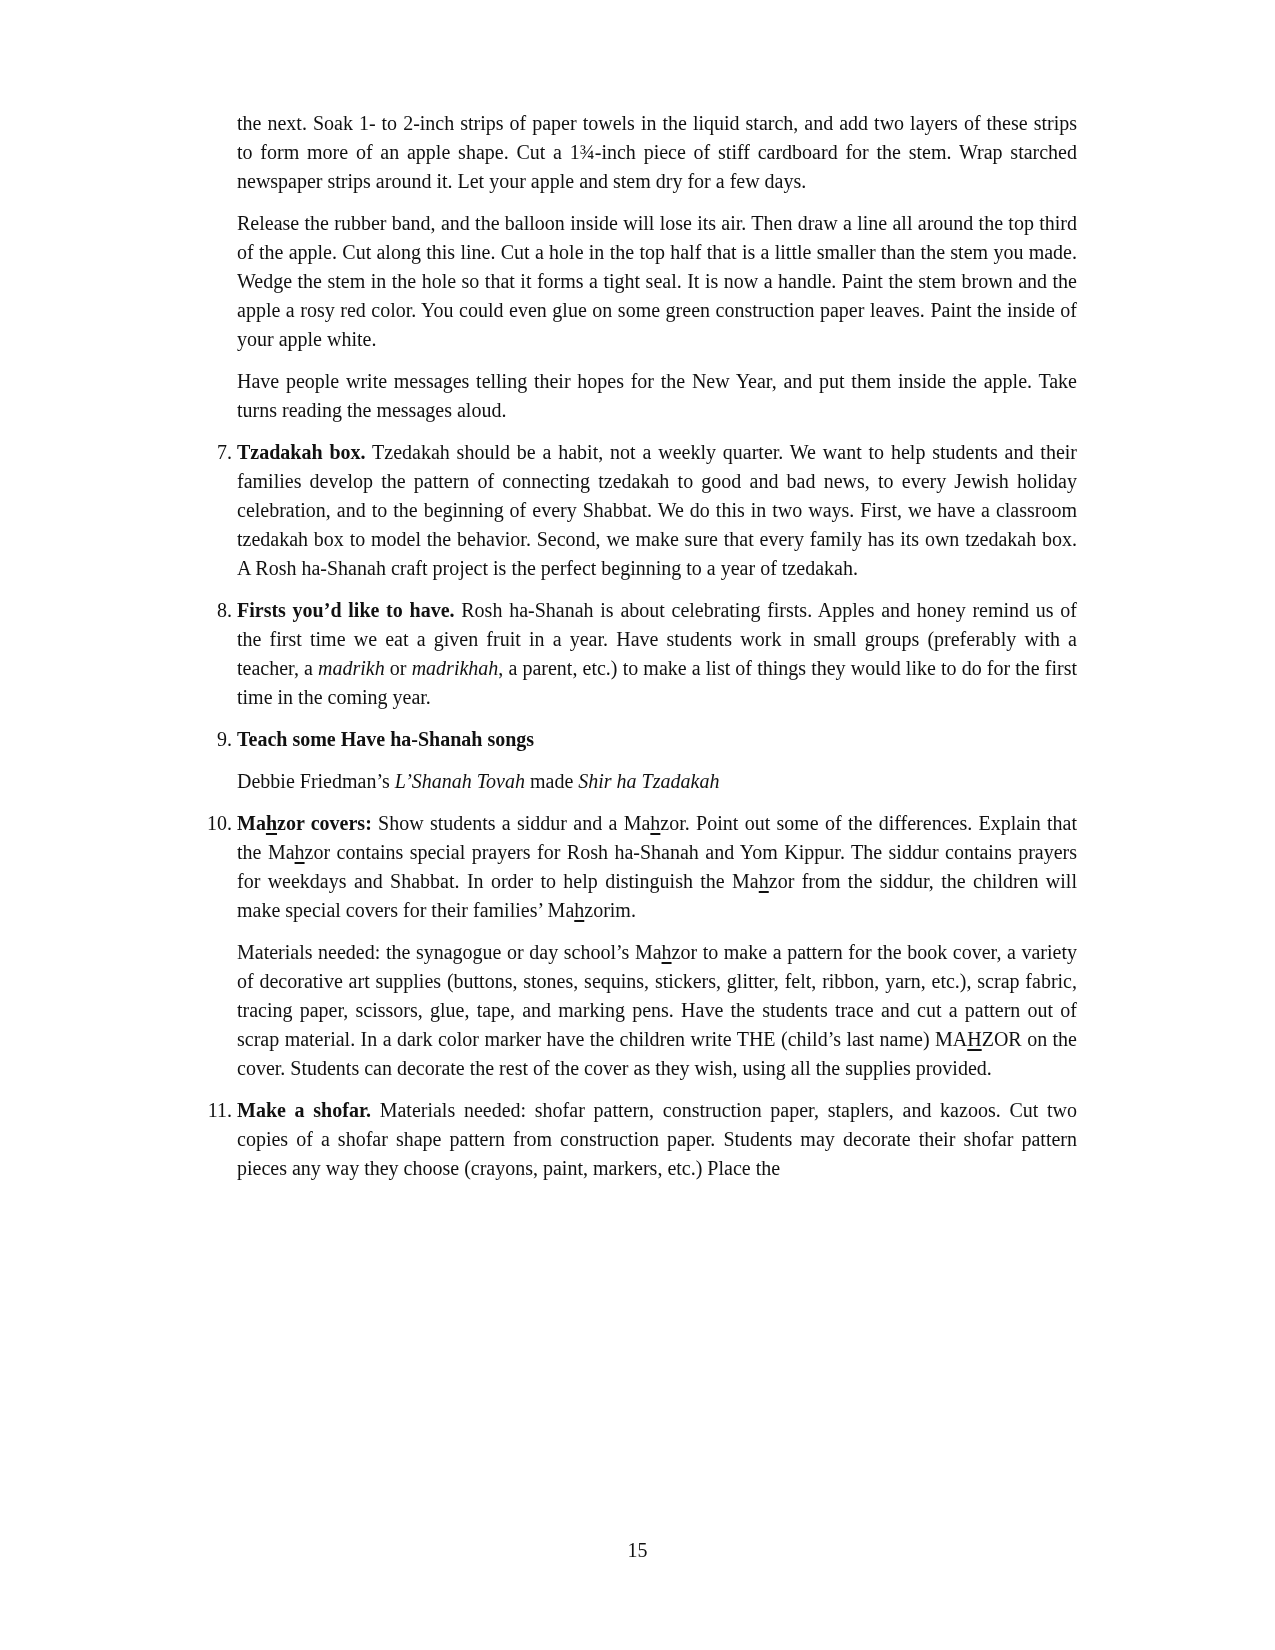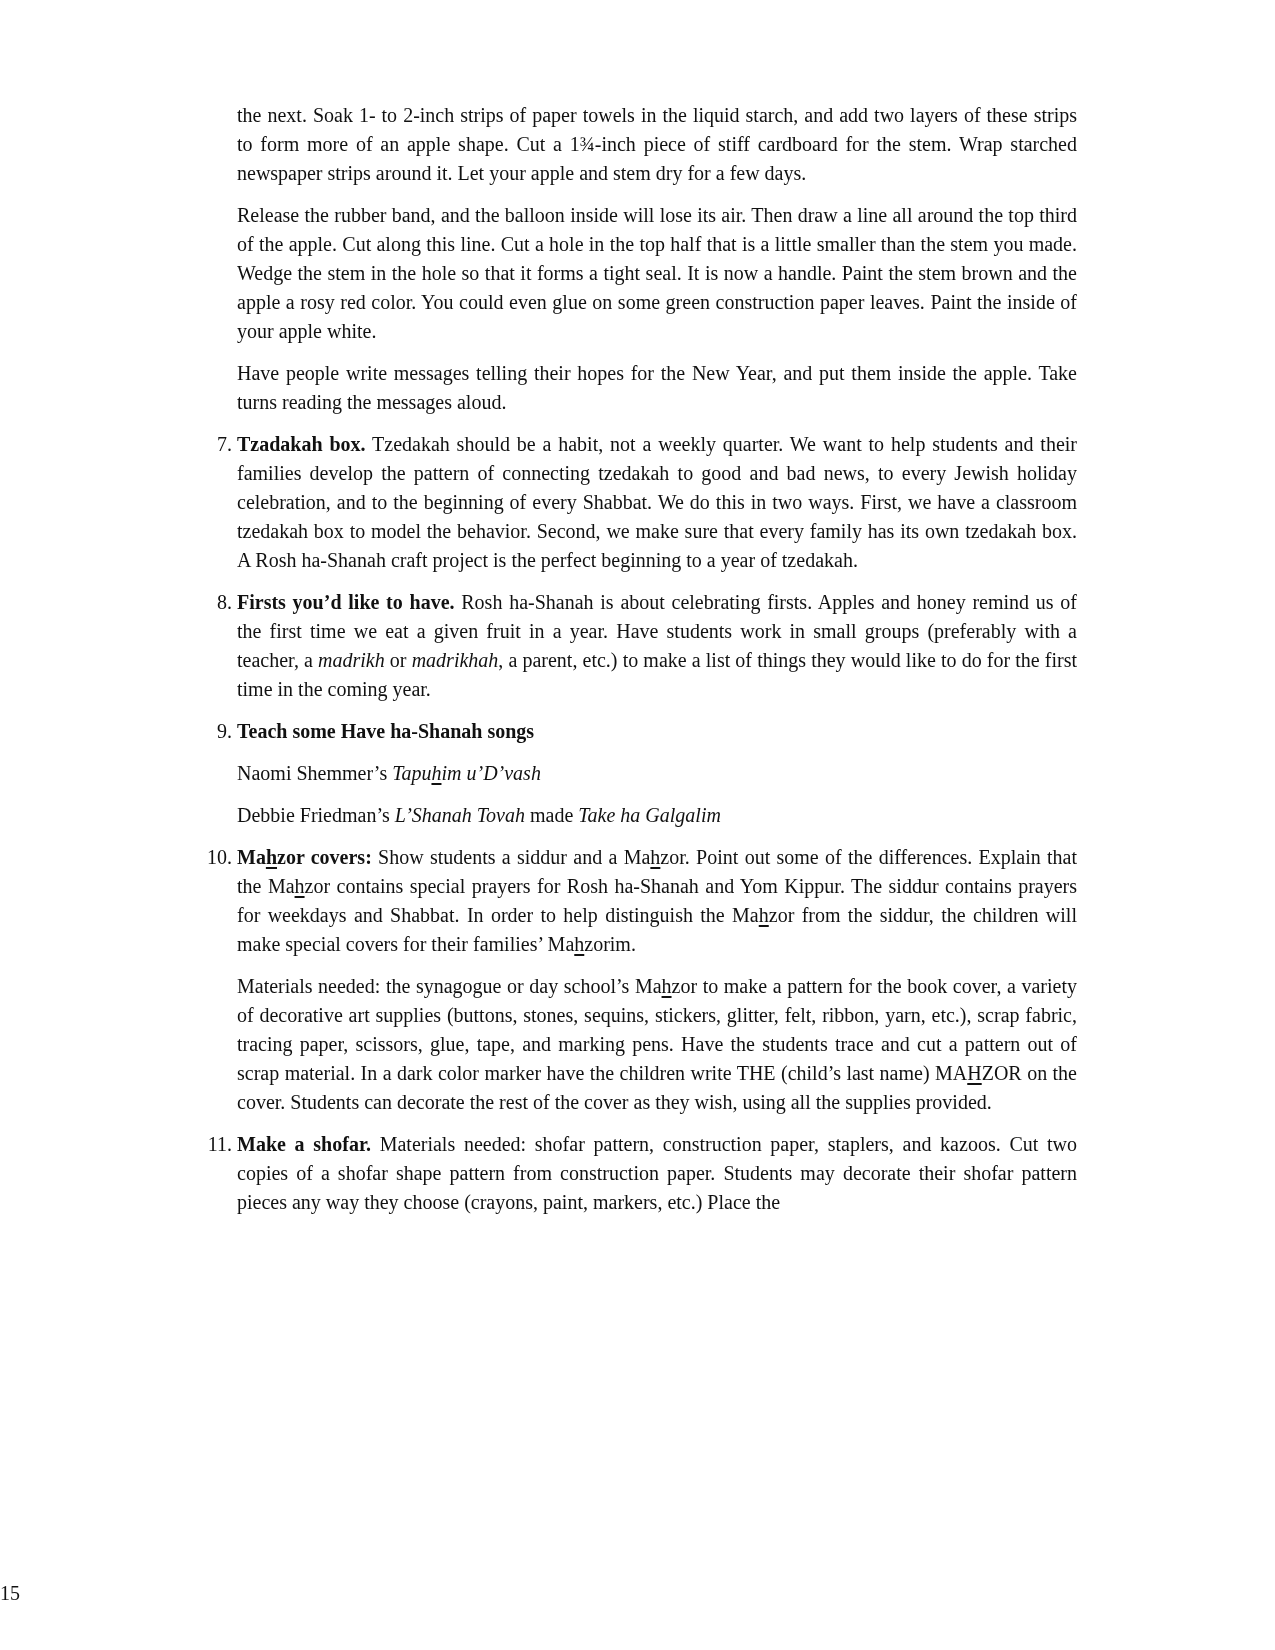--- a/index.html
+++ b/index.html
@@ -19,21 +19,21 @@
     line-height: 29px;
     overflow: hidden;
   }
   .body-text {
     position: absolute;
     left: 237px;
     top: 101px;
     width: 840px;
   }
   .para {
-    margin: 0 0 13px 0;
+    margin: 8px 0 13px 0;
     text-align: justify;
   }
   .para.numbered {
     position: relative;
   }
   .num {
     position: absolute;
     right: calc(100% + 5px);
     top: 0;
     white-space: nowrap;
@@ -42,22 +42,22 @@
   .seg-i { font-style: italic; }
   .seg-u {
     text-decoration: underline;
     text-underline-offset: 3px;
     text-decoration-thickness: 1.5px;
   }
   .page-number {
     position: absolute;
     left: 0;
     right: 0;
-    top: 1579px;
-    text-align: left;
+    top: 1536px;
+    text-align: center;
   }
 </style>
 </head>
 <body>
 
 <div class="page">
   <div class="body-text">
 
     <p class="para"><span>the next. Soak 1- to 2-inch strips of paper towels in the liquid starch, and add two layers of these strips to form more of an apple shape. Cut a 1¾-inch piece of stiff cardboard for the stem. Wrap starched newspaper strips around it. Let your apple and stem dry for a few days.</span></p>
 
@@ -72,23 +72,22 @@
 
 
     <p class="para numbered">
       <span class="num">8.</span><span><span class="seg-b">Firsts you’d like to have.</span><span> Rosh ha-Shanah is about celebrating firsts. Apples and honey remind us of the first time we eat a given fruit in a year. Have students work in small groups (preferably with a teacher, a </span><span class="seg-i">madrikh</span><span> or </span><span class="seg-i">madrikhah</span><span>, a parent, etc.) to make a list of things they would like to do for the first time in the coming year.</span></span>
     </p>
 
     <p class="para numbered">
       <span class="num">9.</span><span><span class="seg-b">Teach some Have ha-Shanah songs</span></span>
     </p>
 
-    <p class="para"><span>Naomi Shemmer’s </span><span class="seg-i">Tapu</span><span class="seg-i seg-u">h</span><span class="seg-i">im u’D’vash</span></p>
 
-    <p class="para"><span>Debbie Friedman’s </span><span class="seg-i">L’Shanah Tovah</span><span> made </span><span class="seg-i">Take ha Galgalim</span></p>
+    <p class="para"><span>Debbie Friedman’s </span><span class="seg-i">L’Shanah Tovah</span><span> made </span><span class="seg-i">Shir ha Tzadakah</span></p>
 
 
     <p class="para numbered">
       <span class="num">10.</span><span><span class="seg-b">Ma</span><span class="seg-b seg-u">h</span><span class="seg-b">zor covers:</span><span> Show students a siddur and a Ma</span><span class="seg-u">h</span><span>zor. Point out some of the differences. Explain that the Ma</span><span class="seg-u">h</span><span>zor contains special prayers for Rosh ha-Shanah and Yom Kippur. The siddur contains prayers for weekdays and Shabbat. In order to help distinguish the Ma</span><span class="seg-u">h</span><span>zor from the siddur, the children will make special covers for their families’ Ma</span><span class="seg-u">h</span><span>zorim.</span></span>
     </p>
 
     <p class="para"><span>Materials needed: the synagogue or day school’s Ma</span><span class="seg-u">h</span><span>zor to make a pattern for the book cover, a variety of decorative art supplies (buttons, stones, sequins, stickers, glitter, felt, ribbon, yarn, etc.), scrap fabric, tracing paper, scissors, glue, tape, and marking pens. Have the students trace and cut a pattern out of scrap material. In a dark color marker have the children write THE (child’s last name) MA</span><span class="seg-u">H</span><span>ZOR on the cover. Students can decorate the rest of the cover as they wish, using all the supplies provided.</span></p>
 
     <p class="para numbered">
       <span class="num">11.</span><span><span class="seg-b">Make a shofar.</span><span> Materials needed: shofar pattern, construction paper, staplers, and kazoos. Cut two copies of a shofar shape pattern from construction paper. Students may decorate their shofar pattern pieces any way they choose (crayons, paint, markers, etc.) Place the</span></span>

